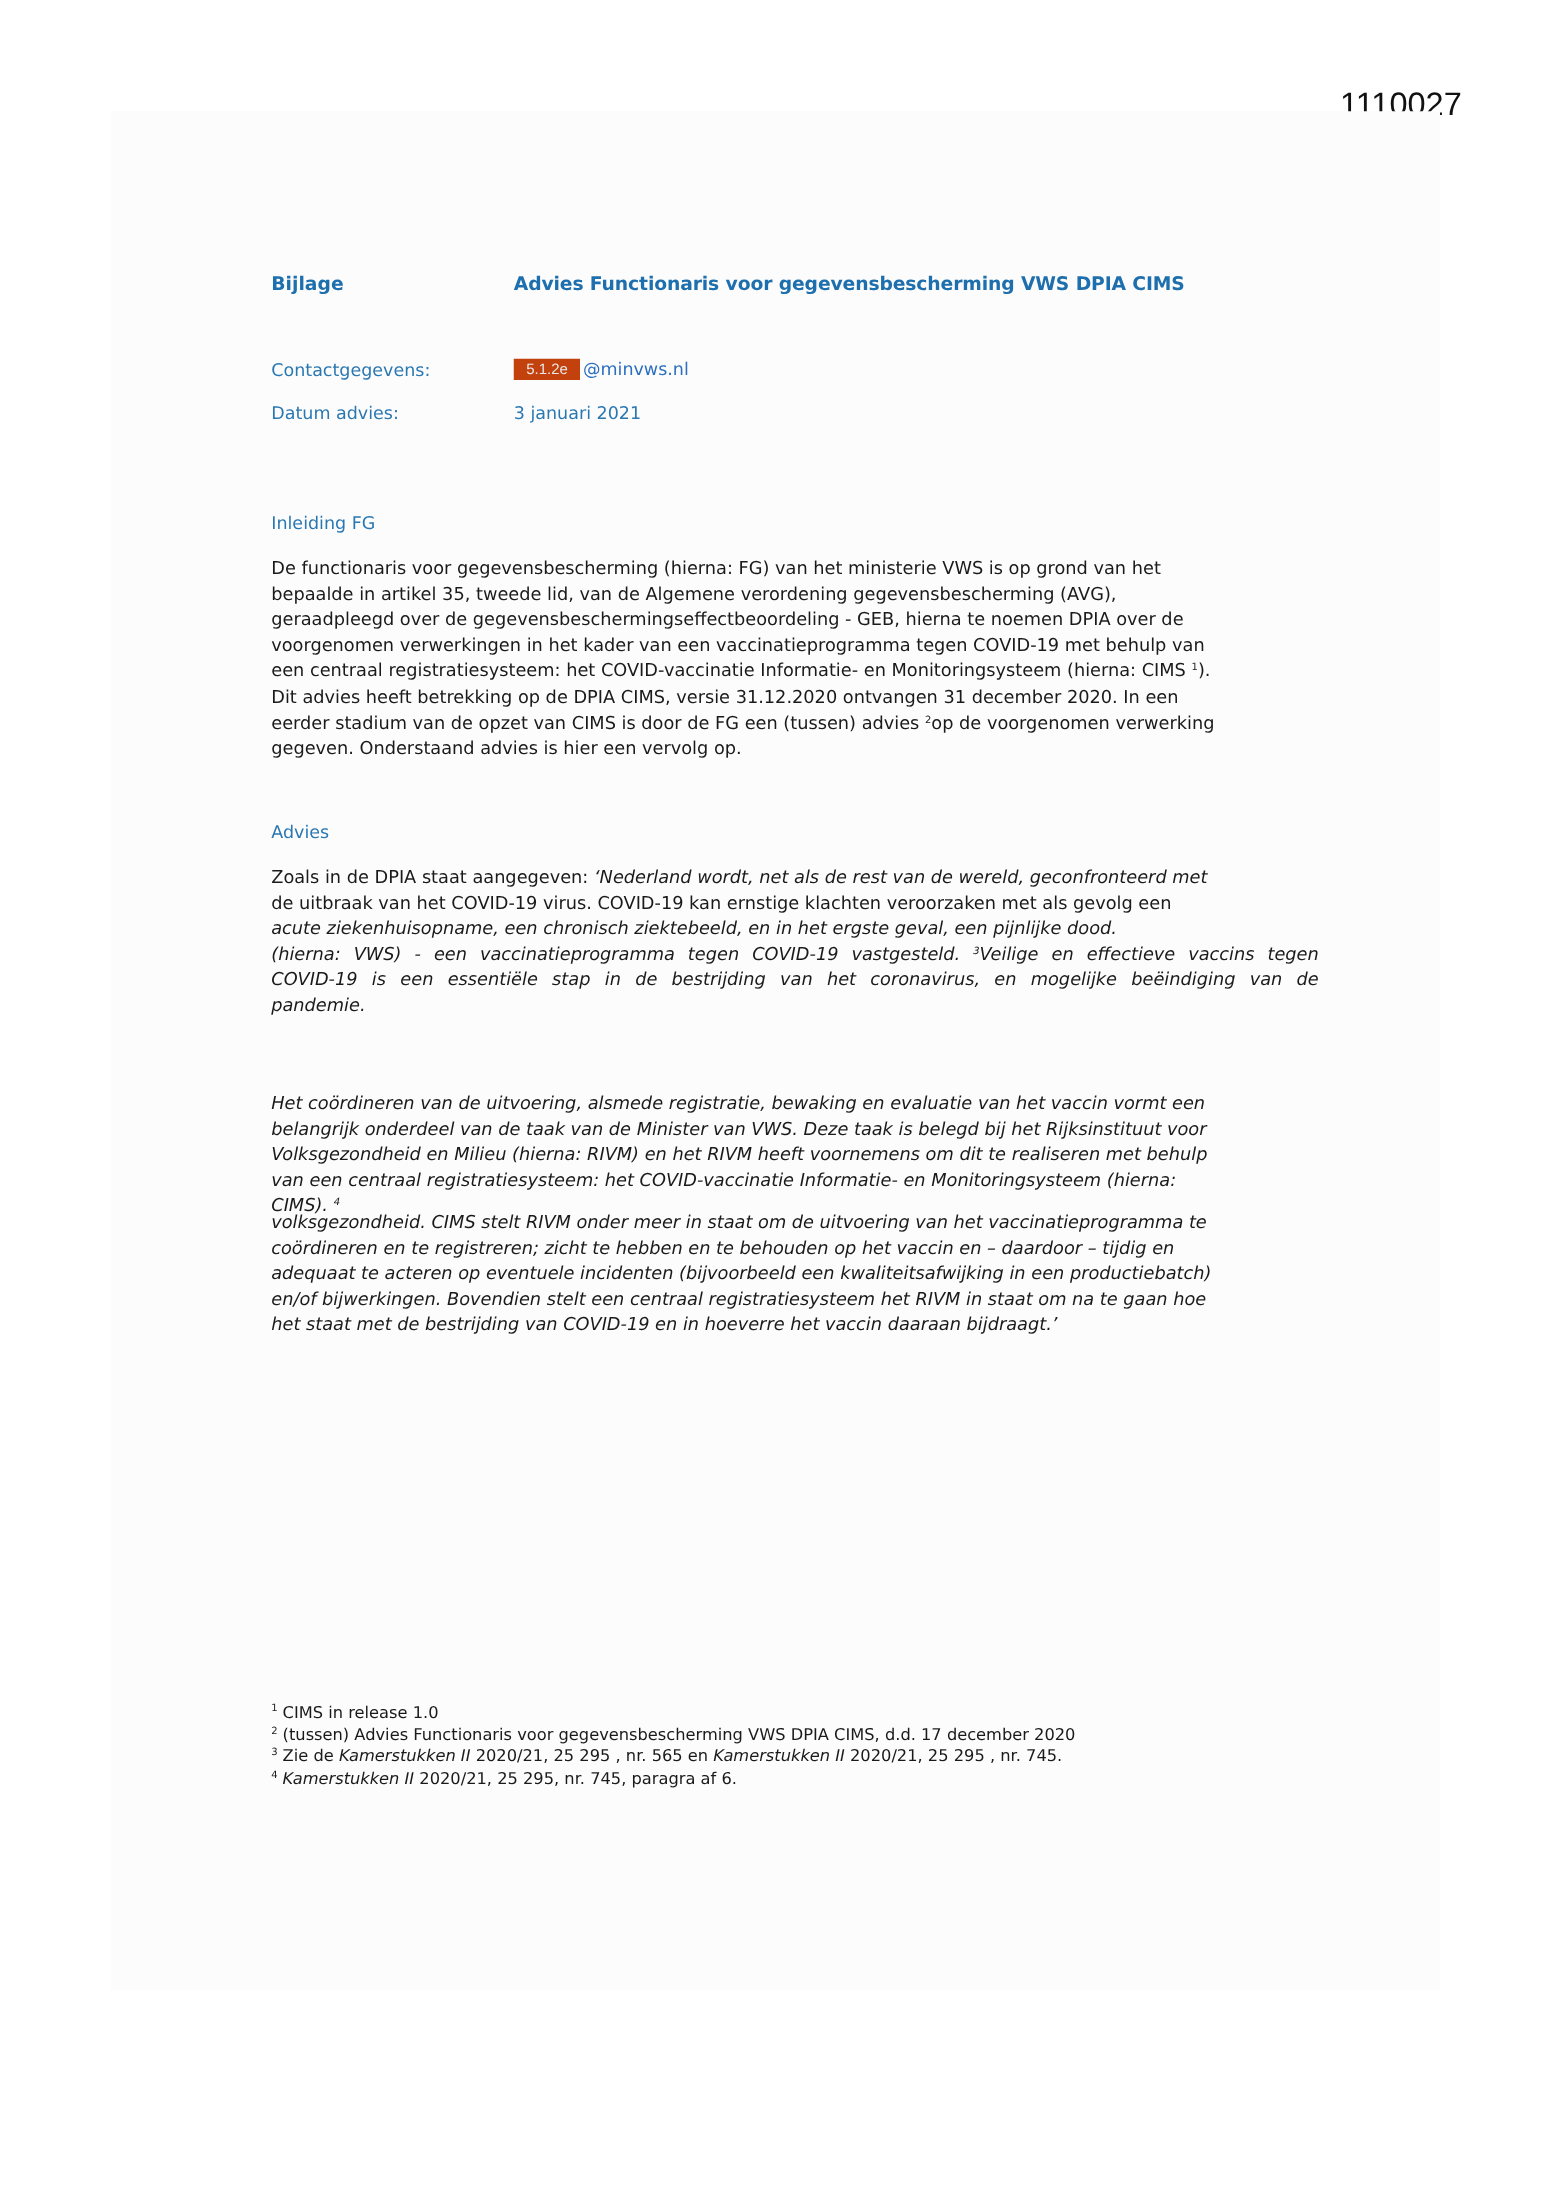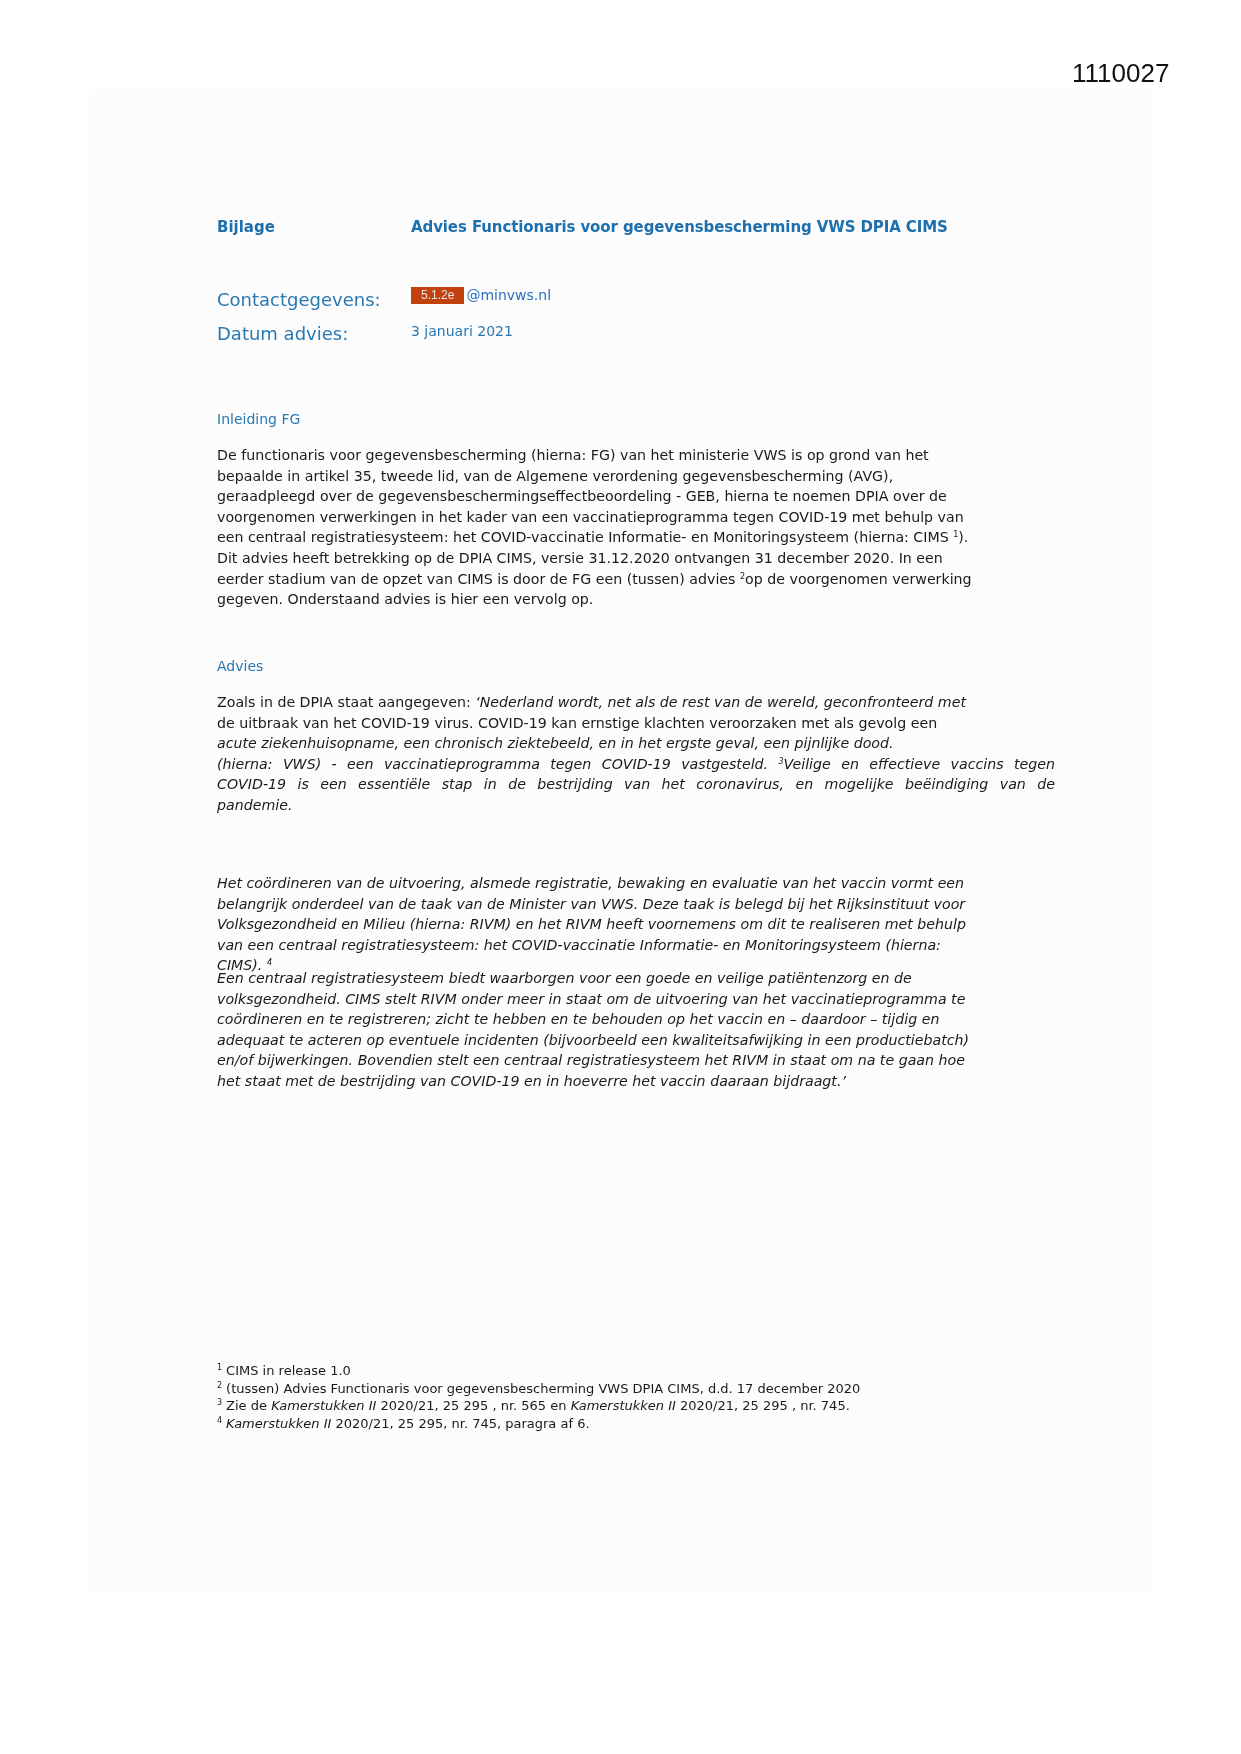--- a/index.html
+++ b/index.html
@@ -2,32 +2,32 @@
 <html><head>
 <meta charset="utf-8">
 <style>
   html, body { margin: 0; padding: 0; }
   body {
     width: 1241px; height: 1754px; background: #ffffff; position: relative;
     font-family: "DejaVu Sans", "Liberation Sans", sans-serif;
     color: #1a1a1a; overflow: hidden;
   }
   .doc-number {
-    position: absolute; top: 58px; left: 1072px;
+    position: absolute; top: 68px; left: 1072px;
     font-family: "Liberation Sans", sans-serif; font-size: 26px; color: #111;
   }
   .scan {
     position: absolute; left: 89px; top: 89px; width: 1063px; height: 1503px;
     background: #fcfcfc;
   }
   .abs { position: absolute; }
   .blue { color: #1d6fad; }
   .head-label { left: 217px; top: 218px; font-size: 15px; font-weight: bold; }
   .head-title { left: 411px; top: 218px; font-size: 15px; font-weight: bold; letter-spacing: -0.1px; }
-  .meta-label { left: 217px; font-size: 18px; color: #2a78b2; }
+  .meta-label { left: 217px; font-size: 14px; color: #2a78b2; }
   .meta-value { left: 411px; font-size: 14px; color: #2a78b2; }
   .redact {
     display: inline-block; background: #c2410c; color: #e8e8e8;
     font-family: "Liberation Sans", sans-serif; font-size: 12px;
     padding: 1px 10px 2px 10px; margin-right: 2px; vertical-align: 1px;
   }
   .email-link { color: #2a6fc0; }
   .section-title { left: 217px; font-size: 14px; color: #2a78b2; }
   .para {
     left: 217px; width: 838px; font-size: 14.2px; line-height: 20.6px;
@@ -85,21 +85,20 @@
 
 <div class="abs para italic" style="top:873px;">
   <span class="line">Het coördineren van de uitvoering, alsmede registratie, bewaking en evaluatie van het vaccin vormt een</span>
   <span class="line">belangrijk onderdeel van de taak van de Minister van VWS. Deze taak is belegd bij het Rijksinstituut voor</span>
   <span class="line">Volksgezondheid en Milieu (hierna: RIVM) en het RIVM heeft voornemens om dit te realiseren met behulp</span>
   <span class="line">van een centraal registratiesysteem: het COVID-vaccinatie Informatie- en Monitoringsysteem (hierna:</span>
   <span class="line"><span>CIMS). </span><sup>4</sup></span>
 </div>
 
 <div class="abs para italic" style="top:968px;">
-  <span class="line">Een centraal registratiesysteem biedt waarborgen voor een goede en veilige patiëntenzorg en de</span>
   <span class="line">volksgezondheid. CIMS stelt RIVM onder meer in staat om de uitvoering van het vaccinatieprogramma te</span>
   <span class="line">coördineren en te registreren; zicht te hebben en te behouden op het vaccin en – daardoor – tijdig en</span>
   <span class="line">adequaat te acteren op eventuele incidenten (bijvoorbeeld een kwaliteitsafwijking in een productiebatch)</span>
   <span class="line">en/of bijwerkingen. Bovendien stelt een centraal registratiesysteem het RIVM in staat om na te gaan hoe</span>
   <span class="line">het staat met de bestrijding van COVID-19 en in hoeverre het vaccin daaraan bijdraagt.’</span>
 </div>
 
 <div class="abs footnotes">
   <span class="footnote"><sup>1</sup><span>CIMS in release 1.0</span></span>
   <span class="footnote"><sup>2</sup><span>(tussen) Advies Functionaris voor gegevensbescherming VWS DPIA CIMS, d.d. 17 december 2020</span></span>

